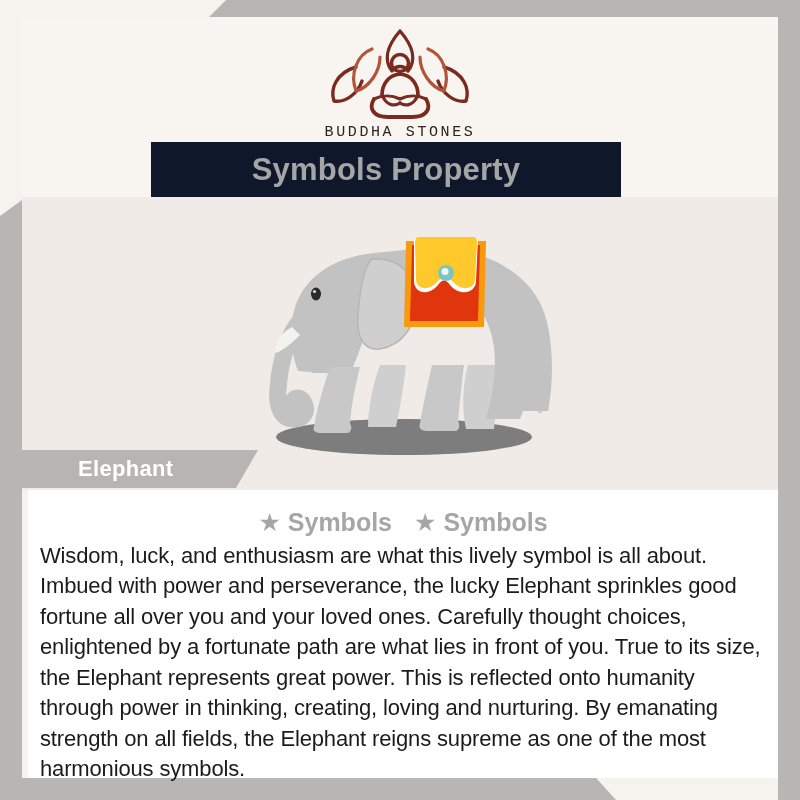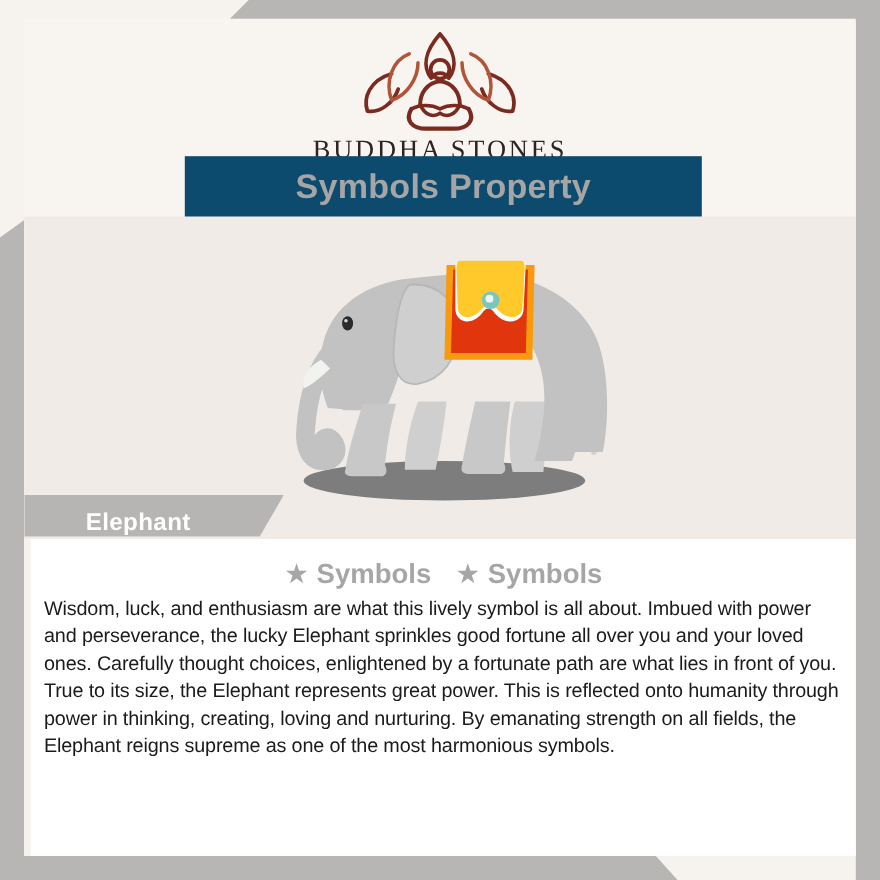--- a/index.html
+++ b/index.html
@@ -51,33 +51,33 @@
   .logo-wrap {
     position: absolute;
     top: 4px; left: 0; right: 0;
     display: flex;
     flex-direction: column;
     align-items: center;
   }
   .logo-mark { display: block; }
   .logo-word {
     margin-top: 3px;
-    font-family: Liberation Serif, serif;
-    font-size: 24px;
+    font-family: Liberation Mono, monospace;
+    font-size: 15px;
     letter-spacing: 2.6px;
     color: #2e2320;
     white-space: nowrap;
   }
 
   
   .title-band {
     position: absolute;
-    top: 142px; left: 168px;
+    top: 142px; left: 151px;
     width: 470px; height: 55px;
-    background: #0c4a6e;
+    background: #0f172a;
     display: flex;
     align-items: center;
     justify-content: center;
   }
   .title-text {
     font-size: 31px;
     font-weight: bold;
     color: #a5a5a5;
     letter-spacing: 0.2px;
     white-space: nowrap;
@@ -99,21 +99,21 @@
 
   
   .name-tab {
     position: absolute;
     top: 450px; left: 22px;
     width: 236px; height: 38px;
     background: #b7b5b3;
     -webkit-clip-path: polygon(0 0, 236px 0, 214px 38px, 0 38px);
     clip-path: polygon(0 0, 236px 0, 214px 38px, 0 38px);
     display: flex;
-    align-items: flex-end;
+    align-items: center;
   }
   .name-tab-text {
     margin-left: 56px;
     color: #ffffff;
     font-size: 22px;
     font-weight: bold;
     letter-spacing: 0.3px;
   }
 
   
@@ -136,21 +136,21 @@
     gap: 7px;
     color: #a6a6a6;
     font-size: 25px;
     font-weight: bold;
   }
   .trait-star { font-size: 25px; line-height: 1; color: #a6a6a6; }
 
   .body-text {
     margin: 4px 12px 0 12px;
     color: #1b1b1b;
-    font-size: 18px;
+    font-size: 22px;
     line-height: 1.385;
     letter-spacing: -0.15px;
   }
 </style>
 </head>
 <body>
 
 <div id="page">
 
   <div class="band band-top"></div>

